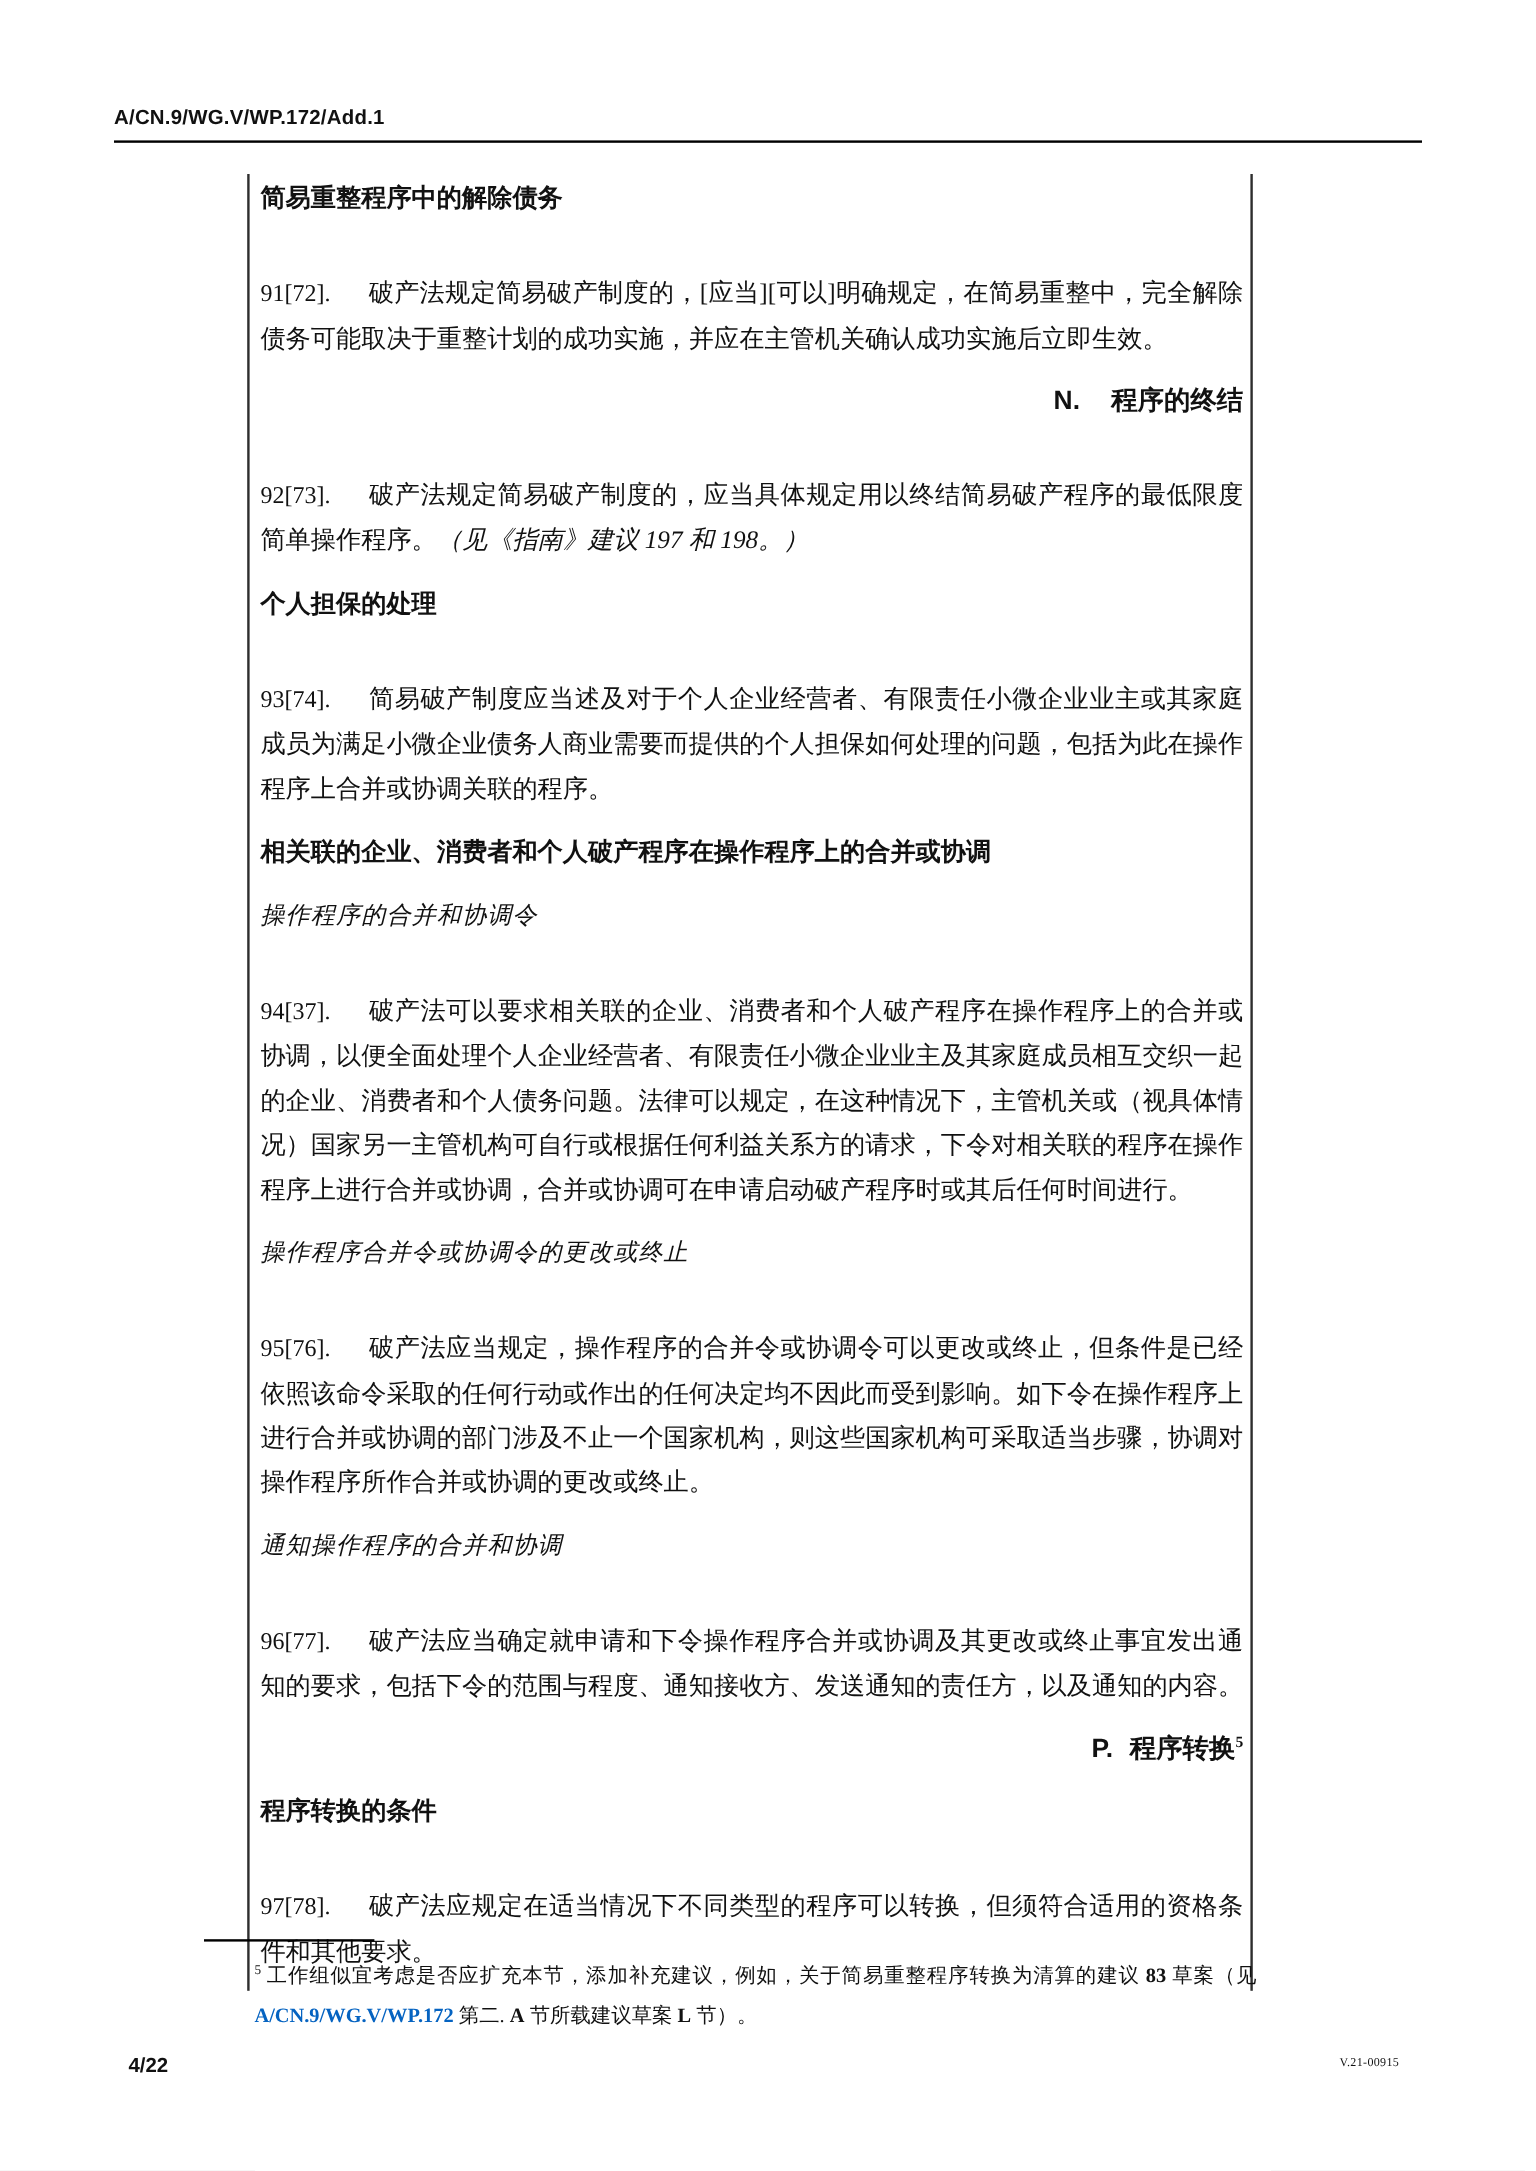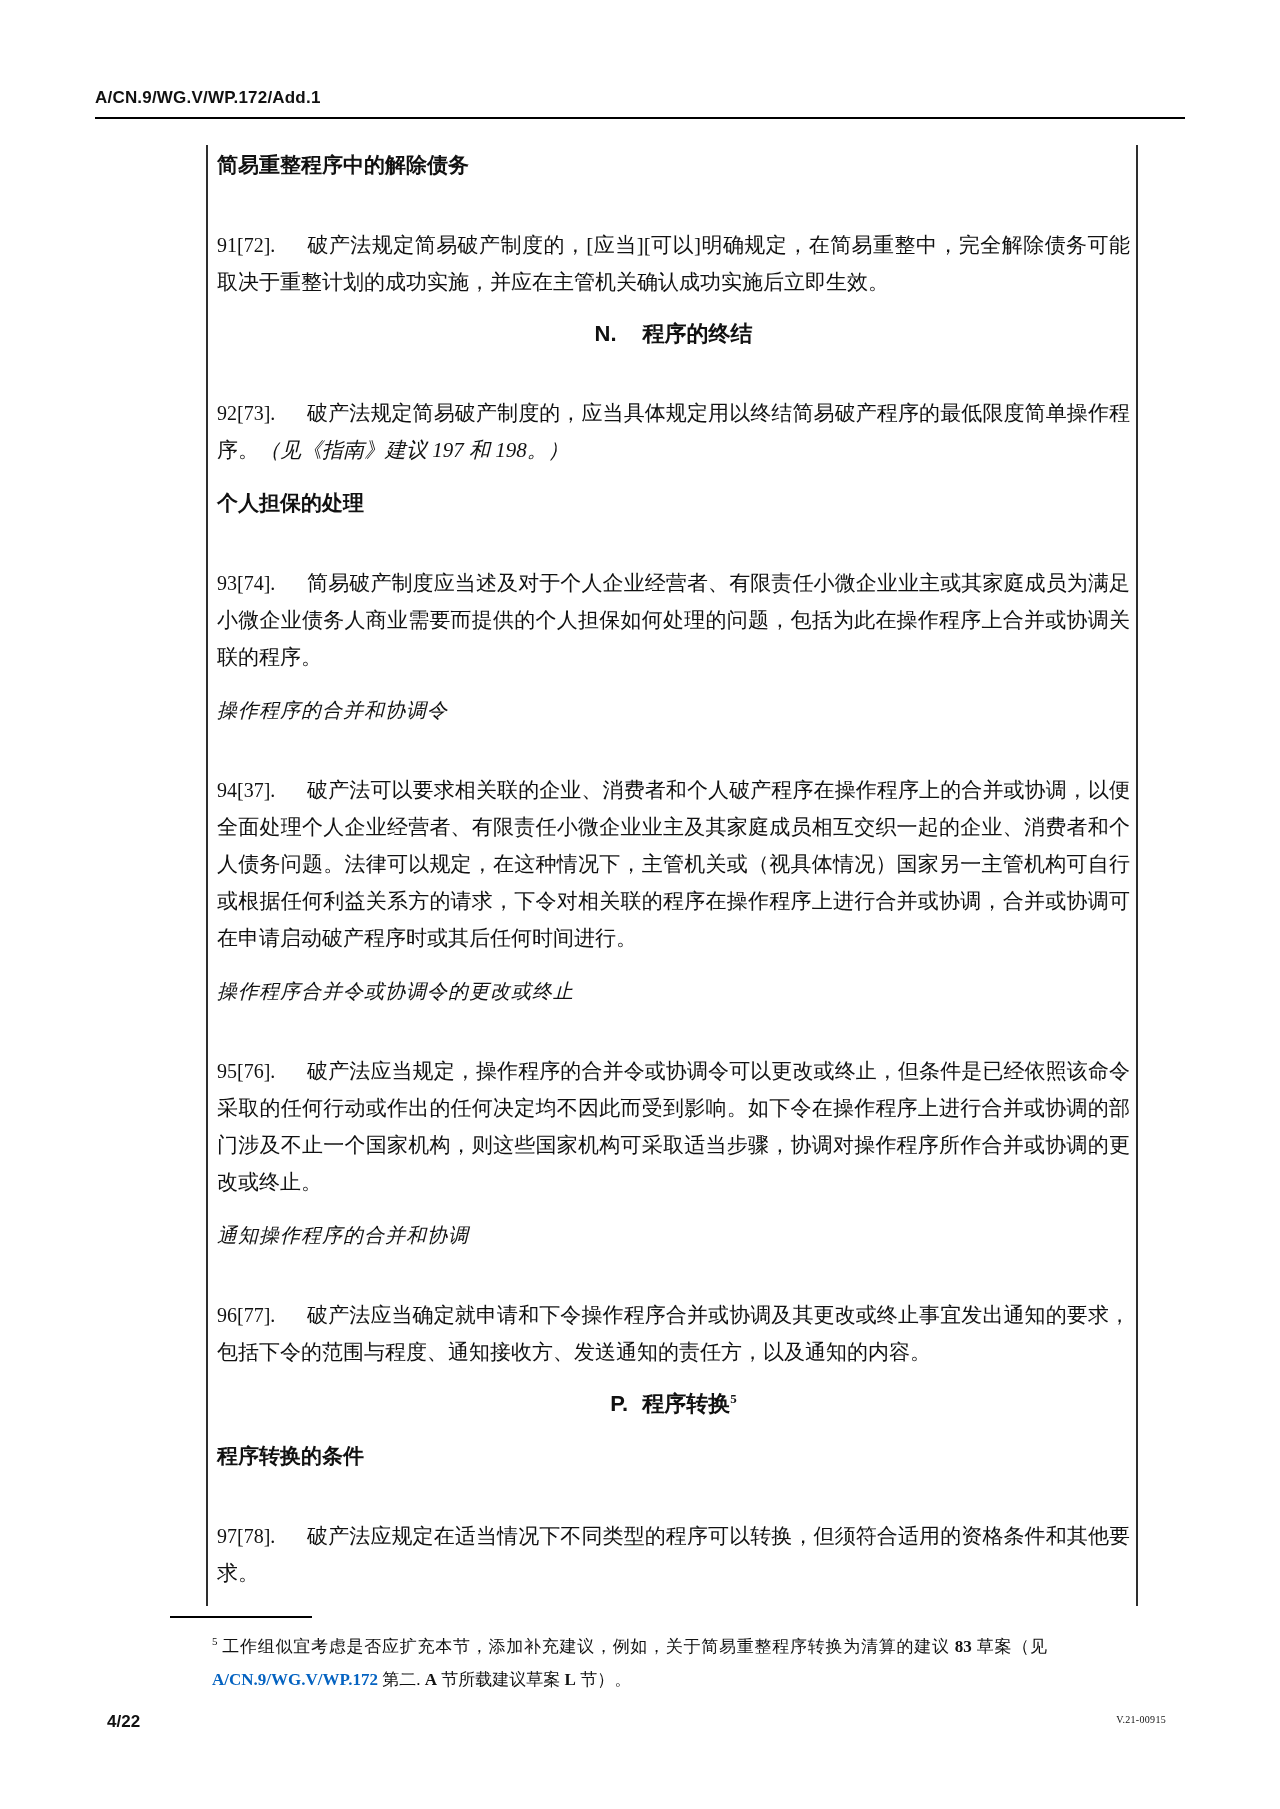--- a/index.html
+++ b/index.html
@@ -17,33 +17,33 @@
     position:absolute;left:95px;top:88px;
     font-family:"Liberation Sans","DejaVu Sans",sans-serif;
     font-weight:bold;font-size:17px;letter-spacing:.2px;
   }
   .header-rule{
     position:absolute;left:95px;top:117px;width:1090px;height:2px;
     background:#000000;
   }
   
   .content{
-    position:absolute;left:206px;top:145px;width:932px;
+    position:absolute;left:206px;top:145px;width:838px;
     min-height:1456px;
     border-left:2px solid #2e2e2e;
     border-right:2px solid #2e2e2e;
     padding:2px 6px 0 9px;
     box-sizing:border-box;
     font-size:21px;line-height:37px;
     text-align:justify;
   }
   .blk{margin:0 0 14px 0;padding:0;}
   h1.title{font-size:21px;font-weight:bold;text-align:left;}
   h2.section{
-    font-size:22px;font-weight:bold;text-align:center;
+    font-size:22px;font-weight:bold;text-align:right;
   }
   .sec-letter{
     font-family:"Liberation Sans","DejaVu Sans",sans-serif;
     font-weight:bold;
   }
   .gap-wide{margin-right:26px;}
   .gap-narrow{margin-right:14px;}
   h3.subhead{font-size:21px;font-weight:bold;text-align:left;margin-top:16px;}
   h4.kaihead{
     font-size:20px;font-weight:normal;font-style:italic;
@@ -94,20 +94,21 @@
 
     <h2 class="blk section"><span class="sec-letter gap-wide">N.</span><span>程序的终结</span></h2>
 
     <p class="blk para"><span class="pnum">92[73].</span><span>破产法规定简易破产制度的，应当具体规定用以终结简易破产程序的最低限度简单操作程序。</span><span class="ref-italic">（见《指南》建议 197 和 198。）</span></p>
 
 
     <h3 class="blk subhead">个人担保的处理</h3>
 
     <p class="blk para"><span class="pnum">93[74].</span><span>简易破产制度应当述及对于个人企业经营者、有限责任小微企业业主或其家庭成员为满足小微企业债务人商业需要而提供的个人担保如何处理的问题，包括为此在操作程序上合并或协调关联的程序。</span></p>
 
+    <h3 class="blk subhead">相关联的企业、消费者和个人破产程序在操作程序上的合并或协调</h3>
 
     <h4 class="blk kaihead">操作程序的合并和协调令</h4>
 
     <p class="blk para"><span class="pnum">94[37].</span><span>破产法可以要求相关联的企业、消费者和个人破产程序在操作程序上的合并或协调，以便全面处理个人企业经营者、有限责任小微企业业主及其家庭成员相互交织一起的企业、消费者和个人债务问题。法律可以规定，在这种情况下，主管机关或（视具体情况）国家另一主管机构可自行或根据任何利益关系方的请求，下令对相关联的程序在操作程序上进行合并或协调，合并或协调可在申请启动破产程序时或其后任何时间进行。</span></p>
 
     <h4 class="blk kaihead">操作程序合并令或协调令的更改或终止</h4>
 
     <p class="blk para"><span class="pnum">95[76].</span><span>破产法应当规定，操作程序的合并令或协调令可以更改或终止，但条件是已经依照该命令采取的任何行动或作出的任何决定均不因此而受到影响。如下令在操作程序上进行合并或协调的部门涉及不止一个国家机构，则这些国家机构可采取适当步骤，协调对操作程序所作合并或协调的更改或终止。</span></p>
 
     <h4 class="blk kaihead">通知操作程序的合并和协调</h4>

